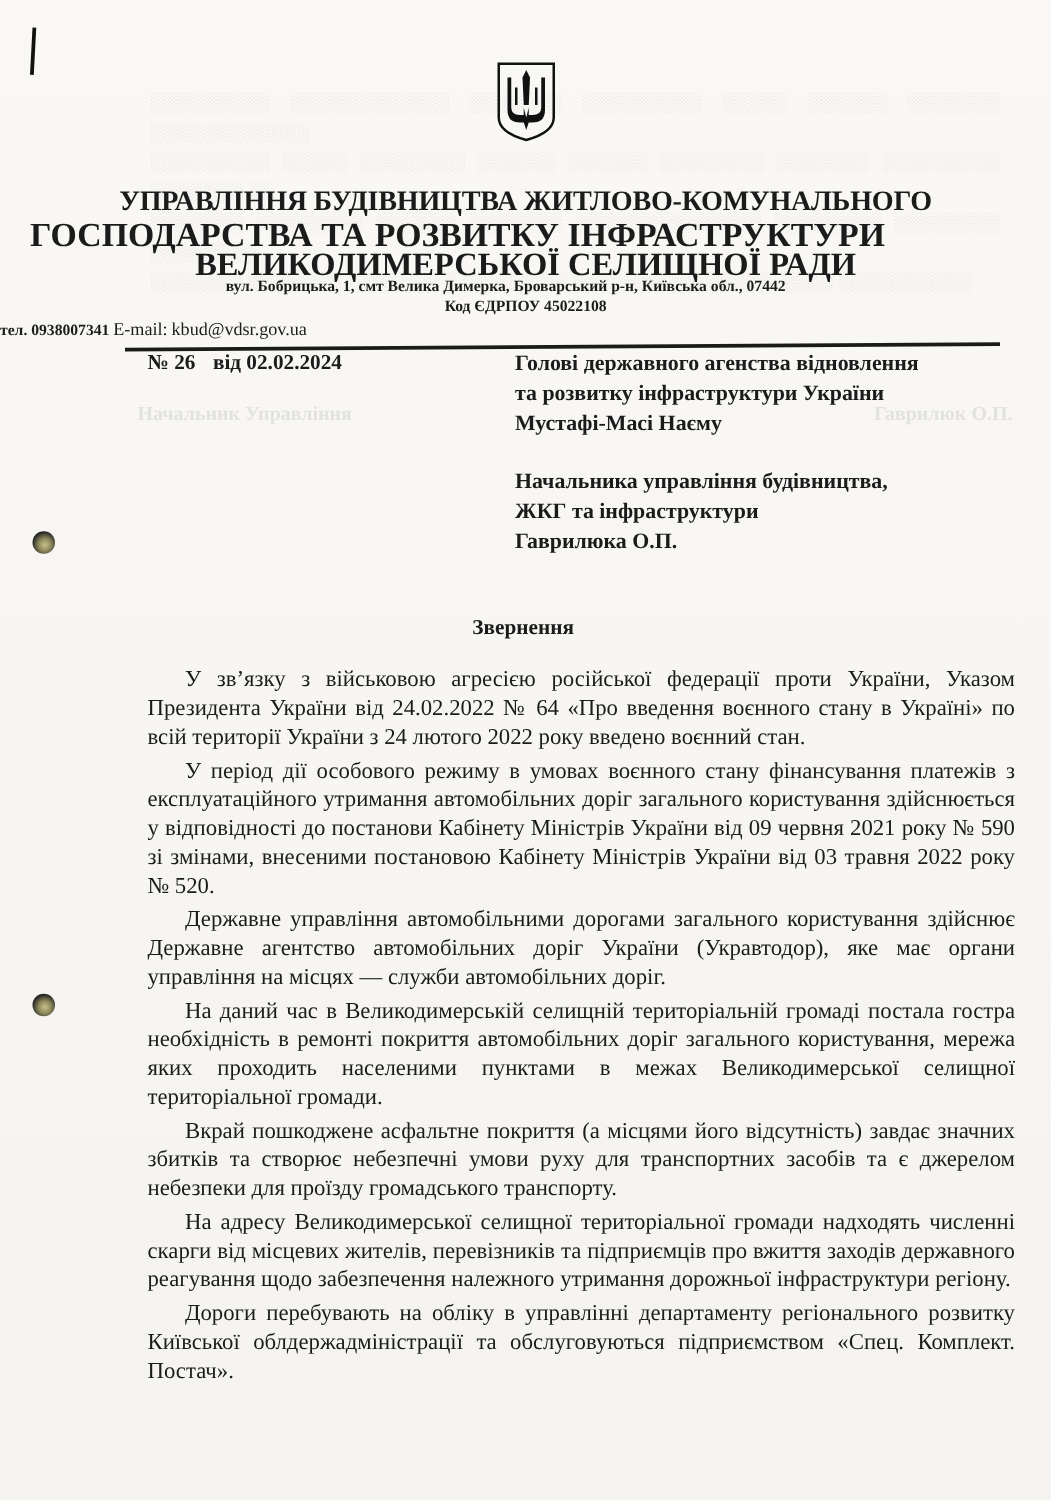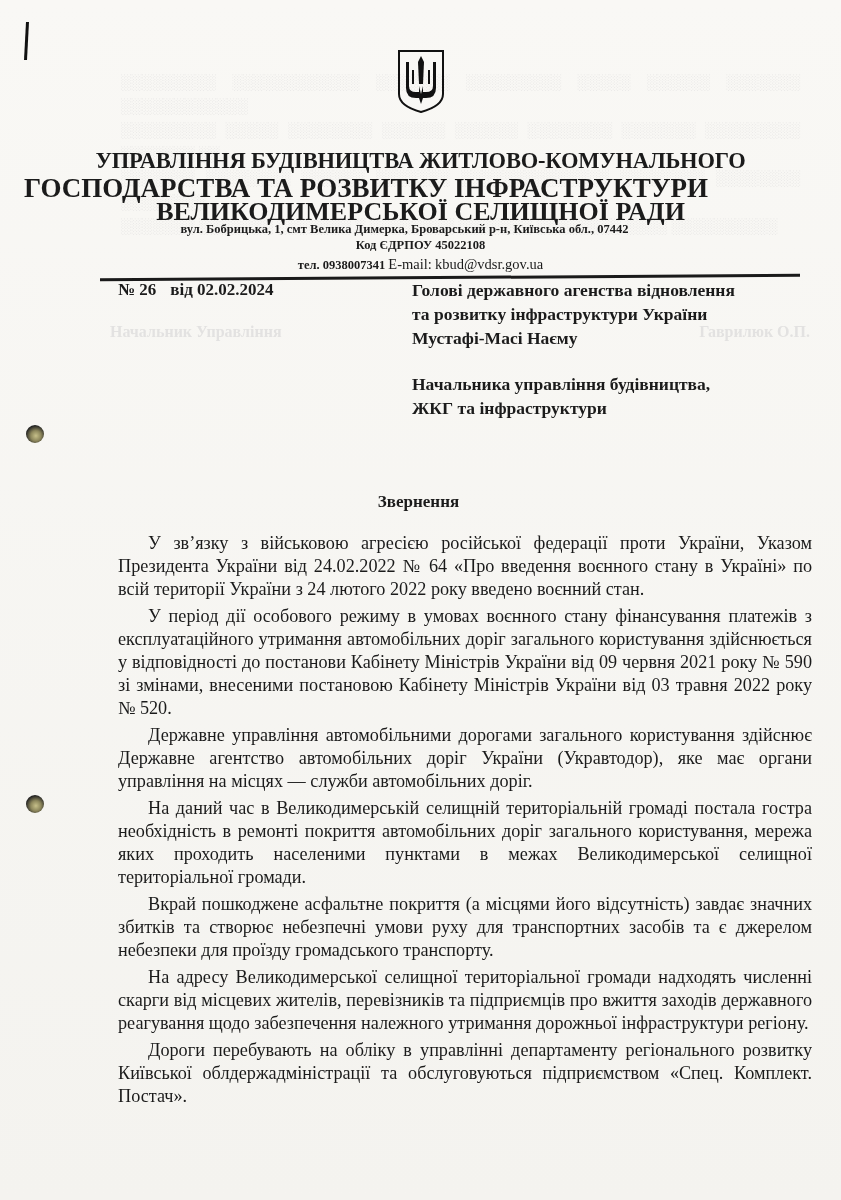--- a/index.html
+++ b/index.html
@@ -28,21 +28,21 @@
   .hole.h2 { top: 795px; }
 
   .coa { position: absolute; left: 396px; top: 48px; width: 50px; height: 66px; }
 
   .org { position: absolute; left: 0; width: 841px; text-align: center; font-weight: bold; }
   .org .l1 { position: absolute; left: 0; width: 841px; top: 148px; font-size: 22.5px; letter-spacing: -0.2px; }
   .org .l2 { position: absolute; left: 0; width: 732px; top: 173px; font-size: 27px; }
   .org .l3 { position: absolute; left: 0; width: 841px; top: 197px; font-size: 26px; }
   .addr { position: absolute; left: 0; width: 809px; text-align: center; font-size: 12.5px; font-weight: bold; top: 222px; }
   .code { position: absolute; left: 0; width: 841px; text-align: center; font-size: 12.5px; font-weight: bold; top: 238px; }
-  .contact { position: absolute; left: 0; width: 841px; text-align: center; font-size: 12.5px; font-weight: bold; top: 256px; }
+  .contact { position: absolute; left: 0; width: 841px; font-size: 12.5px; font-weight: bold; top: 256px; }
   .contact .email { font-weight: normal; font-size: 14.5px; }
 
   .rule { position: absolute; left: 100px; top: 276px; width: 700px; height: 3px; background: #1a1a1a;
     transform: rotate(-0.35deg); }
 
   .regno { position: absolute; left: 118px; top: 280px; font-size: 17px; font-weight: bold; }
   .regno span + span { margin-left: 14px; }
 
   .addressee { position: absolute; left: 412px; font-size: 17.5px; font-weight: bold; line-height: 24px; }
   .addressee.a1 { top: 278px; }
@@ -99,20 +99,21 @@
 
   <div class="addressee a1">
     <div>Голові державного агенства відновлення</div>
     <div>та розвитку інфраструктури України</div>
     <div>Мустафі-Масі Наєму</div>
   </div>
 
   <div class="addressee a2">
     <div>Начальника управління будівництва,</div>
     <div>ЖКГ та інфраструктури</div>
+    <div>Гаврилюка О.П.</div>
   </div>
 
   <div class="doc-title">Звернення</div>
 
   <div class="body">
     <p>У зв’язку з військовою агресією російської федерації проти України, Указом Президента України від 24.02.2022 № 64 «Про введення воєнного стану в Україні» по всій території України з 24 лютого 2022 року введено воєнний стан.</p>
     <p>У період дії особового режиму в умовах воєнного стану фінансування платежів з експлуатаційного утримання автомобільних доріг загального користування здійснюється у відповідності до постанови Кабінету Міністрів України від 09 червня 2021 року № 590 зі змінами, внесеними постановою Кабінету Міністрів України від 03 травня 2022 року № 520.</p>
     <p>Державне управління автомобільними дорогами загального користування здійснює Державне агентство автомобільних доріг України (Укравтодор), яке має органи управління на місцях — служби автомобільних доріг.</p>
     <p>На даний час в Великодимерській селищній територіальній громаді постала гостра необхідність в ремонті покриття автомобільних доріг загального користування, мережа яких проходить населеними пунктами в межах Великодимерської селищної територіальної громади.</p>
     <p>Вкрай пошкоджене асфальтне покриття (а місцями його відсутність) завдає значних збитків та створює небезпечні умови руху для транспортних засобів та є джерелом небезпеки для проїзду громадського транспорту.</p>

